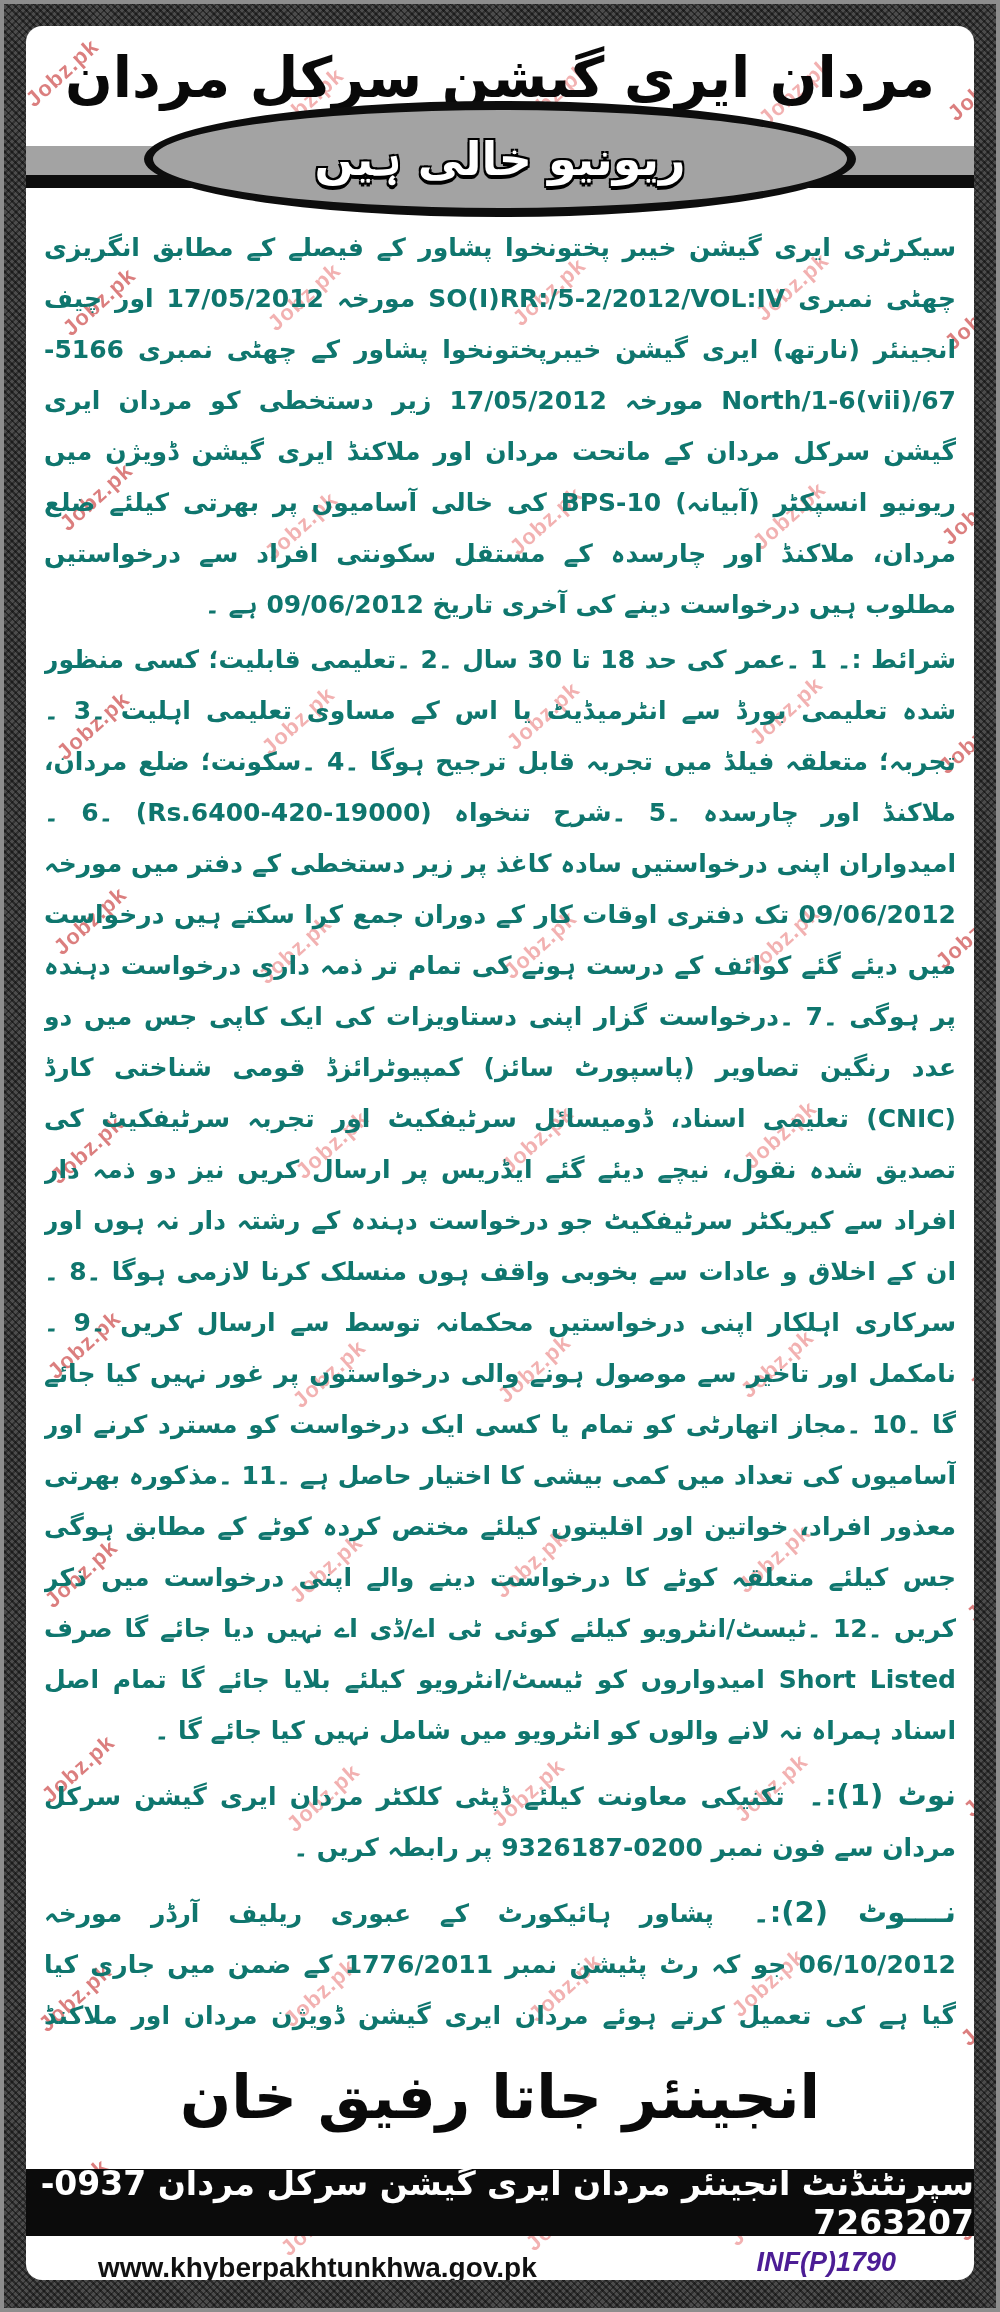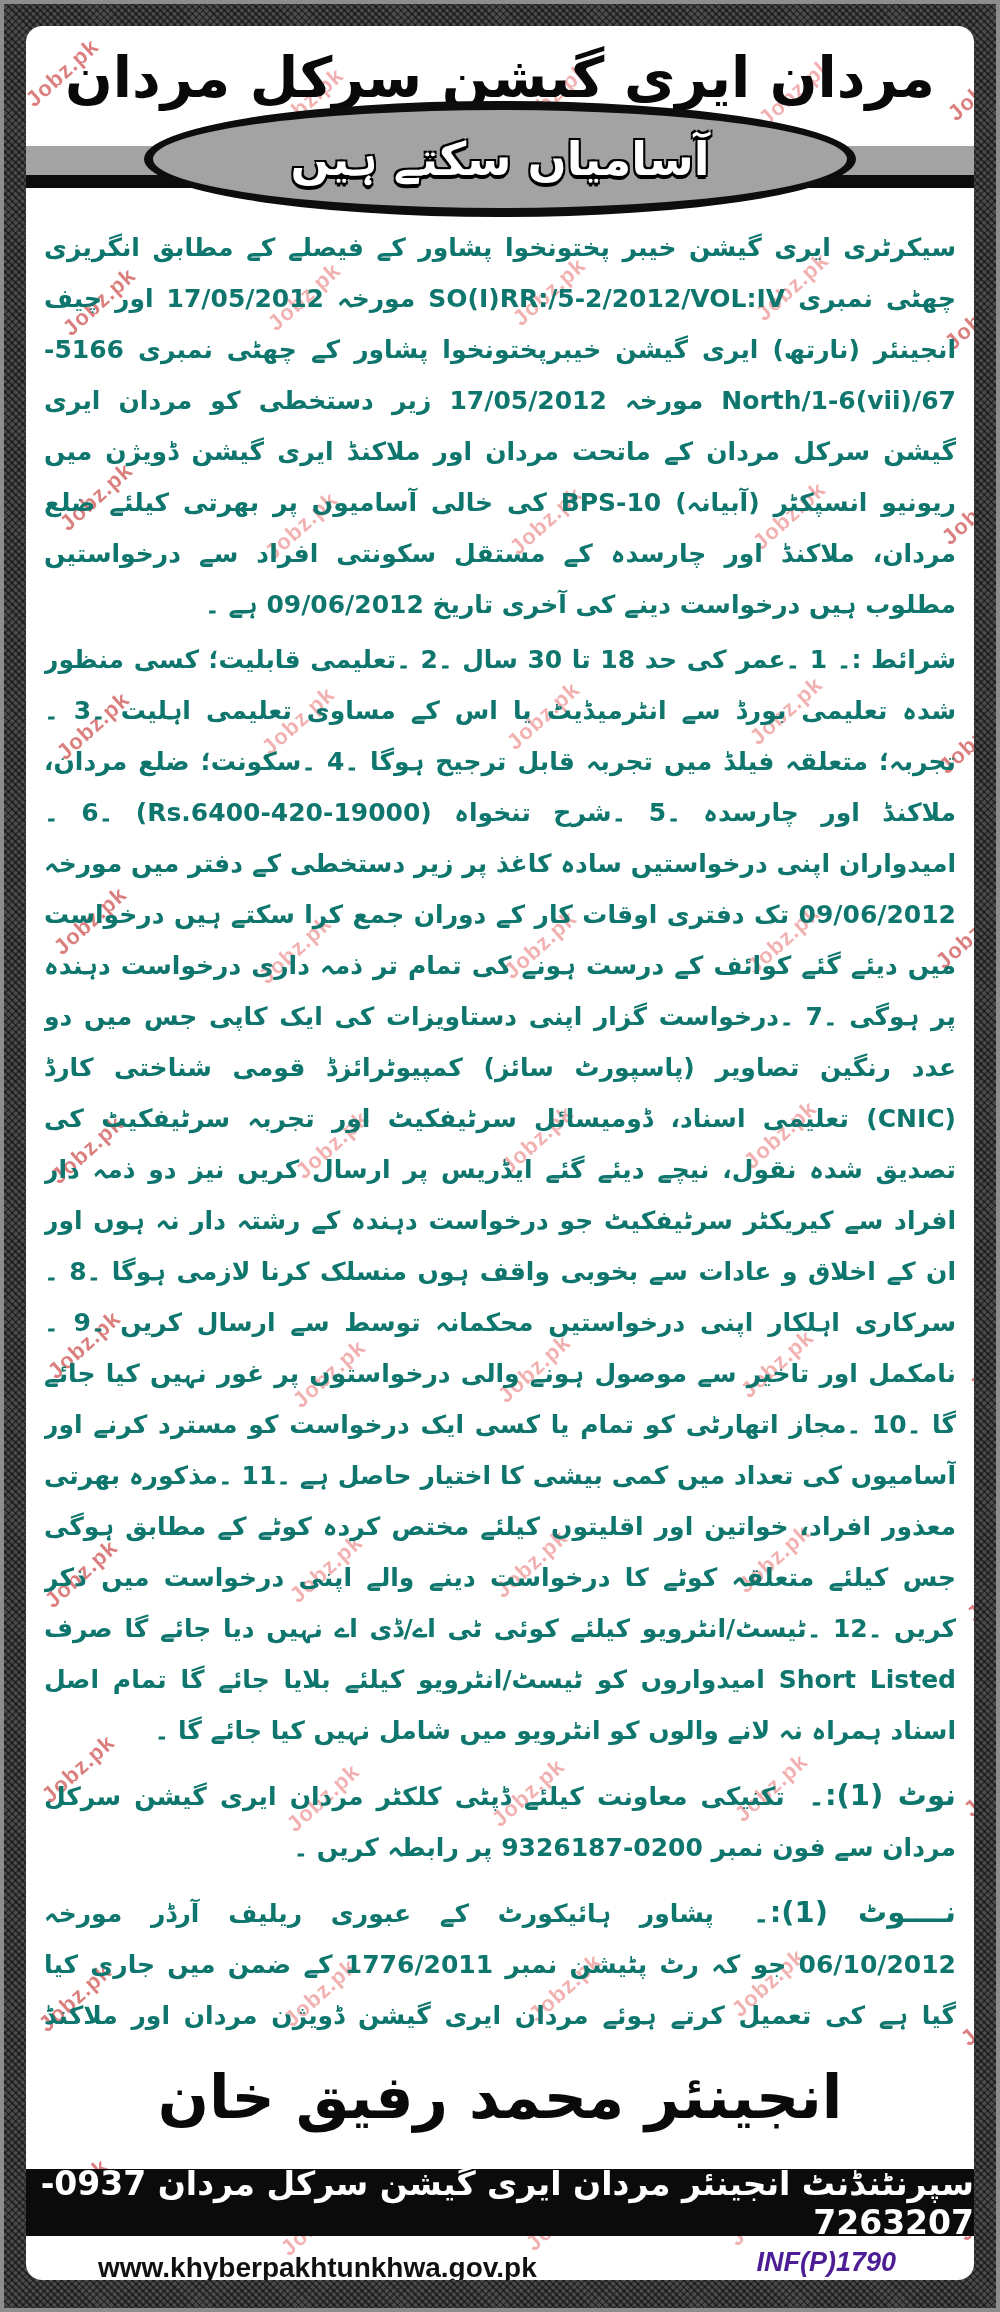--- a/index.html
+++ b/index.html
@@ -131,39 +131,39 @@
         <span class="wm" style="left: 924px; top: 2168px; color: rgb(211, 95, 95);">Jobz.pk</span>
       </div>
     <div class="content">
 
       <h1 class="title">مردان ایری گیشن سرکل مردان</h1>
 
       <div class="banner">
         <div class="band-gray"></div>
         <div class="band-black"></div>
         <div class="ellipse">
-          <span class="ellipse-text">آسامیاں سکتے ہیں</span>
+          <span class="ellipse-text">ریونیو خالی ہیں</span>
         </div>
       </div>
 
       <div class="body">
         <p class="para">سیکرٹری ایری گیشن خیبر پختونخوا پشاور کے فیصلے کے مطابق انگریزی چھٹی نمبری SO(I)RR:/5-2/2012/VOL:IV مورخہ 17/05/2012 اور چیف انجینئر (نارتھ) ایری گیشن خیبرپختونخوا پشاور کے چھٹی نمبری 5166-67/North/1-6(vii) مورخہ 17/05/2012 زیر دستخطی کو مردان ایری گیشن سرکل مردان کے ماتحت مردان اور ملاکنڈ ایری گیشن ڈویژن میں ریونیو انسپکٹر (آبیانہ) BPS-10 کی خالی آسامیوں پر بھرتی کیلئے ضلع مردان، ملاکنڈ اور چارسدہ کے مستقل سکونتی افراد سے درخواستیں مطلوب ہیں درخواست دینے کی آخری تاریخ 09/06/2012 ہے ۔</p>
         <p class="para">شرائط :۔ 1 ۔عمر کی حد 18 تا 30 سال ۔2 ۔تعلیمی قابلیت؛ کسی منظور شدہ تعلیمی بورڈ سے انٹرمیڈیٹ یا اس کے مساوی تعلیمی اہلیت ۔3 ۔تجربہ؛ متعلقہ فیلڈ میں تجربہ قابل ترجیح ہوگا ۔4 ۔سکونت؛ ضلع مردان، ملاکنڈ اور چارسدہ ۔5 ۔شرح تنخواہ (Rs.6400-420-19000) ۔6 ۔امیدواران اپنی درخواستیں سادہ کاغذ پر زیر دستخطی کے دفتر میں مورخہ 09/06/2012 تک دفتری اوقات کار کے دوران جمع کرا سکتے ہیں درخواست میں دیئے گئے کوائف کے درست ہونے کی تمام تر ذمہ داری درخواست دہندہ پر ہوگی ۔7 ۔درخواست گزار اپنی دستاویزات کی ایک کاپی جس میں دو عدد رنگین تصاویر (پاسپورٹ سائز) کمپیوٹرائزڈ قومی شناختی کارڈ (CNIC) تعلیمی اسناد، ڈومیسائل سرٹیفکیٹ اور تجربہ سرٹیفکیٹ کی تصدیق شدہ نقول، نیچے دیئے گئے ایڈریس پر ارسال کریں نیز دو ذمہ دار افراد سے کیریکٹر سرٹیفکیٹ جو درخواست دہندہ کے رشتہ دار نہ ہوں اور ان کے اخلاق و عادات سے بخوبی واقف ہوں منسلک کرنا لازمی ہوگا ۔8 ۔سرکاری اہلکار اپنی درخواستیں محکمانہ توسط سے ارسال کریں ۔9 ۔نامکمل اور تاخیر سے موصول ہونے والی درخواستوں پر غور نہیں کیا جائے گا ۔10 ۔مجاز اتھارٹی کو تمام یا کسی ایک درخواست کو مسترد کرنے اور آسامیوں کی تعداد میں کمی بیشی کا اختیار حاصل ہے ۔11 ۔مذکورہ بھرتی معذور افراد، خواتین اور اقلیتوں کیلئے مختص کردہ کوٹے کے مطابق ہوگی جس کیلئے متعلقہ کوٹے کا درخواست دینے والے اپنی درخواست میں ذکر کریں ۔12 ۔ٹیسٹ/انٹرویو کیلئے کوئی ٹی اے/ڈی اے نہیں دیا جائے گا صرف Short Listed امیدواروں کو ٹیسٹ/انٹرویو کیلئے بلایا جائے گا تمام اصل اسناد ہمراہ نہ لانے والوں کو انٹرویو میں شامل نہیں کیا جائے گا ۔</p>
         <p class="para note">
           <b class="note-label">نوٹ (1):۔</b>
           <span>تکنیکی معاونت کیلئے ڈپٹی کلکٹر مردان ایری گیشن سرکل مردان سے فون نمبر 0200-9326187 پر رابطہ کریں ۔</span>
         </p>
         <p class="para note">
-          <b class="note-label">نــــوٹ (1):۔</b>
+          <b class="note-label">نــــوٹ (2):۔</b>
           <span>پشاور ہائیکورٹ کے عبوری ریلیف آرڈر مورخہ 06/10/2012 جو کہ رٹ پٹیشن نمبر 1776/2011 کے ضمن میں جاری کیا گیا ہے کی تعمیل کرتے ہوئے مردان ایری گیشن ڈویژن مردان اور ملاکنڈ ایری گیشن ڈویژن ملاکنڈ کے تمام حاضر سروس پٹواریان کو مطلع کیا جاتا ہے کہ اگر وہ ریونیو انسپکٹر BPS-10 کی آسامی کیلئے مشتہر شدہ شرائط و مطلوبہ تعلیمی قابلیت و عمر کی حد پر پورا اترتے ہوں اور وہ ریونیو انسپکٹر کی آسامیوں پر بھرتی کے خواہشمند ہوں تو اپنی درخواستیں متعلقہ XEN صاحبان کی وساطت سے دفتر زیر دستخطی میں اپنی اصلی تعلیمی و تجربہ کے اسناد اور نادرا کے قومی شناختی کارڈ مورخہ 09/06/2012 تک پہنچا دیں ۔</span>
         </p>
 
       </div>
 
-      <div class="signature">انجینئر محمد رفیق خان</div>
+      <div class="signature">انجینئر جاتا رفیق خان</div>
 
       <div class="band">
         <span>سپرنٹنڈنٹ انجینئر مردان ایری گیشن سرکل مردان 0937-7263207</span>
       </div>
 
       <div class="footer">
         <span class="url">www.khyberpakhtunkhwa.gov.pk</span>
         <span class="inf">INF(P)1790</span>
       </div>
 

